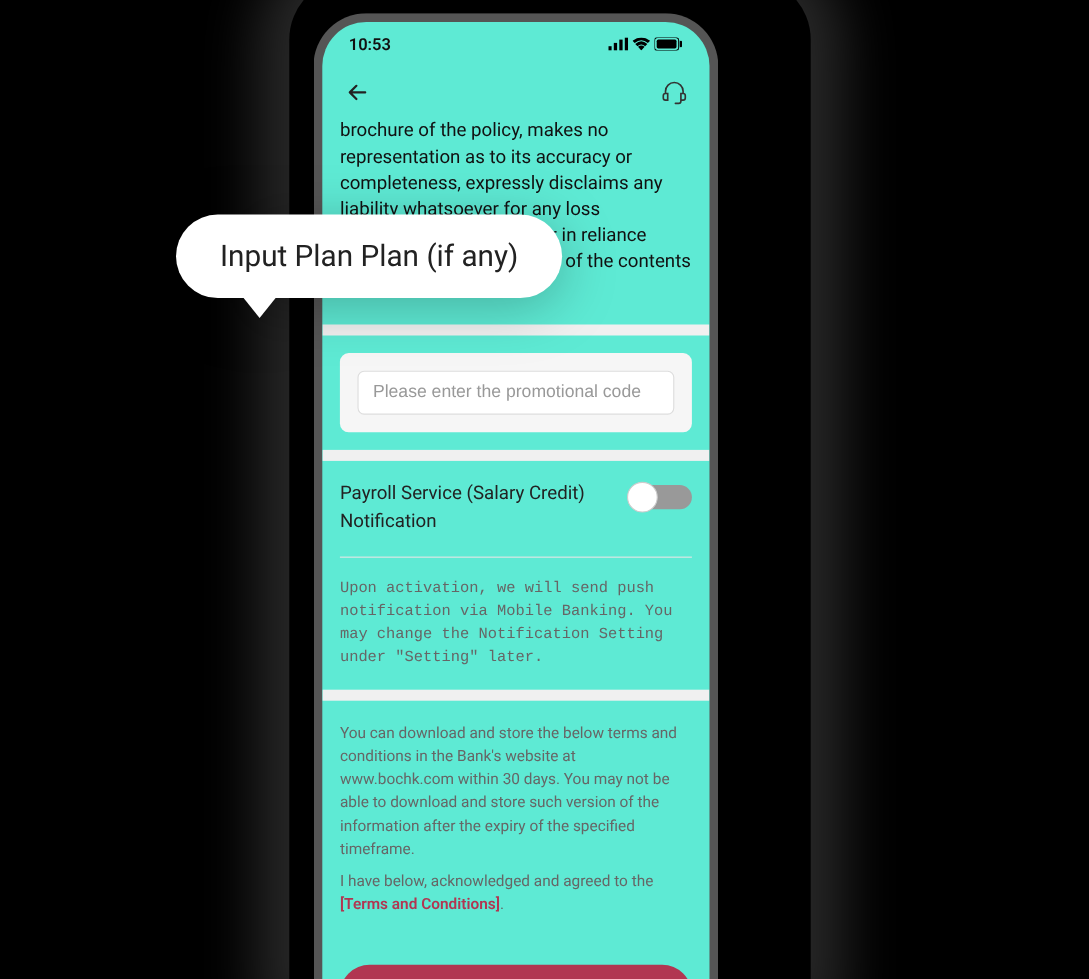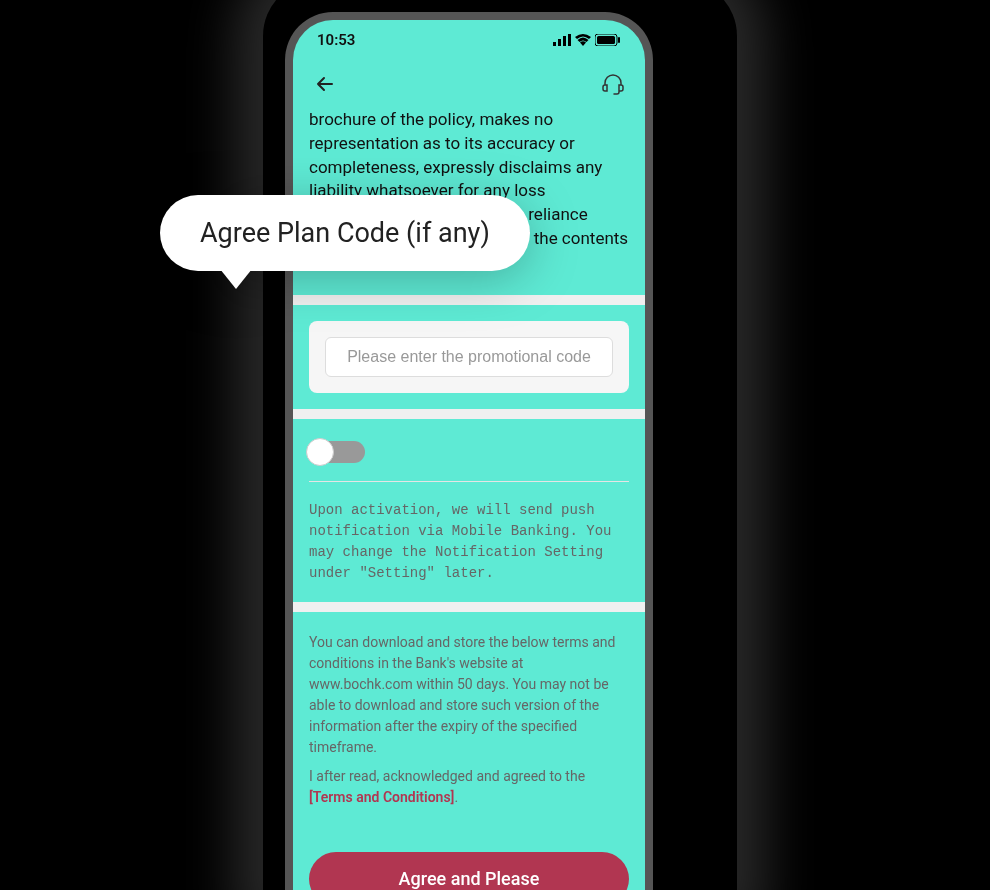--- a/index.html
+++ b/index.html
@@ -86,25 +86,24 @@
     .promo-label {
       font-size: 16px;
       color: #333;
       margin-bottom: 14px;
     }
     .promo-input {
       width: 100%;
       height: 40px;
       border: 1px solid #ddd;
       border-radius: 6px;
-      padding: 0 0;
+      padding: 0 13px;
       font-size: 16px;
       background: #fff;
       color: #333;
-      text-align: center;
     }
     .promo-input::placeholder {
       color: #999;
     }
     .payroll-section {
       padding: 18px 16px;
     }
     .payroll-header {
       display: flex;
       justify-content: space-between;
@@ -277,36 +276,37 @@
     <div class="promo-section">
       <div class="promo-card">
         <input class="promo-input" type="text" placeholder="Please enter the promotional code" style="">
       </div>
     </div>
 
     <div class="section-gap"></div>
 
     <div class="payroll-section">
       <div class="payroll-header">
+        <div class="payroll-title">Payroll Service (Salary Credit) Notification</div>
         <div class="toggle">
           <div class="toggle-knob"></div>
         </div>
       </div>
       <div class="divider"></div>
       <div class="payroll-desc">Upon activation, we will send push notification via Mobile Banking. You may change the Notification Setting under "Setting" later.</div>
     </div>
 
     <div class="section-gap"></div>
 
     <div class="terms-section">
-      <div class="terms-text">You can download and store the below terms and conditions in the Bank's website at www.bochk.com within 50 days. You may not be able to download and store such version of the information after the expiry of the specified timeframe.</div>
+      <div class="terms-text">You can download and store the below terms and conditions in the Bank's website at www.bochk.com within 30 days. You may not be able to download and store such version of the information after the expiry of the specified timeframe.</div>
       <div class="terms-ack">
-        <span>I after read, acknowledged and agreed to the </span><span class="terms-link">[Terms and Conditions]</span><span>.</span>
+        <span>I have below, acknowledged and agreed to the </span><span class="terms-link">[Terms and Conditions]</span><span>.</span>
       </div>
     </div>
 
     <div class="confirm-btn">Agree and Please</div>
   </div>
 
   <div class="home-indicator"></div>
 </div>
 
-<div class="callout-bubble">Agree Plan Code (if any)</div>
+<div class="callout-bubble">Input Plan Plan (if any)</div>
 
 </body></html>

